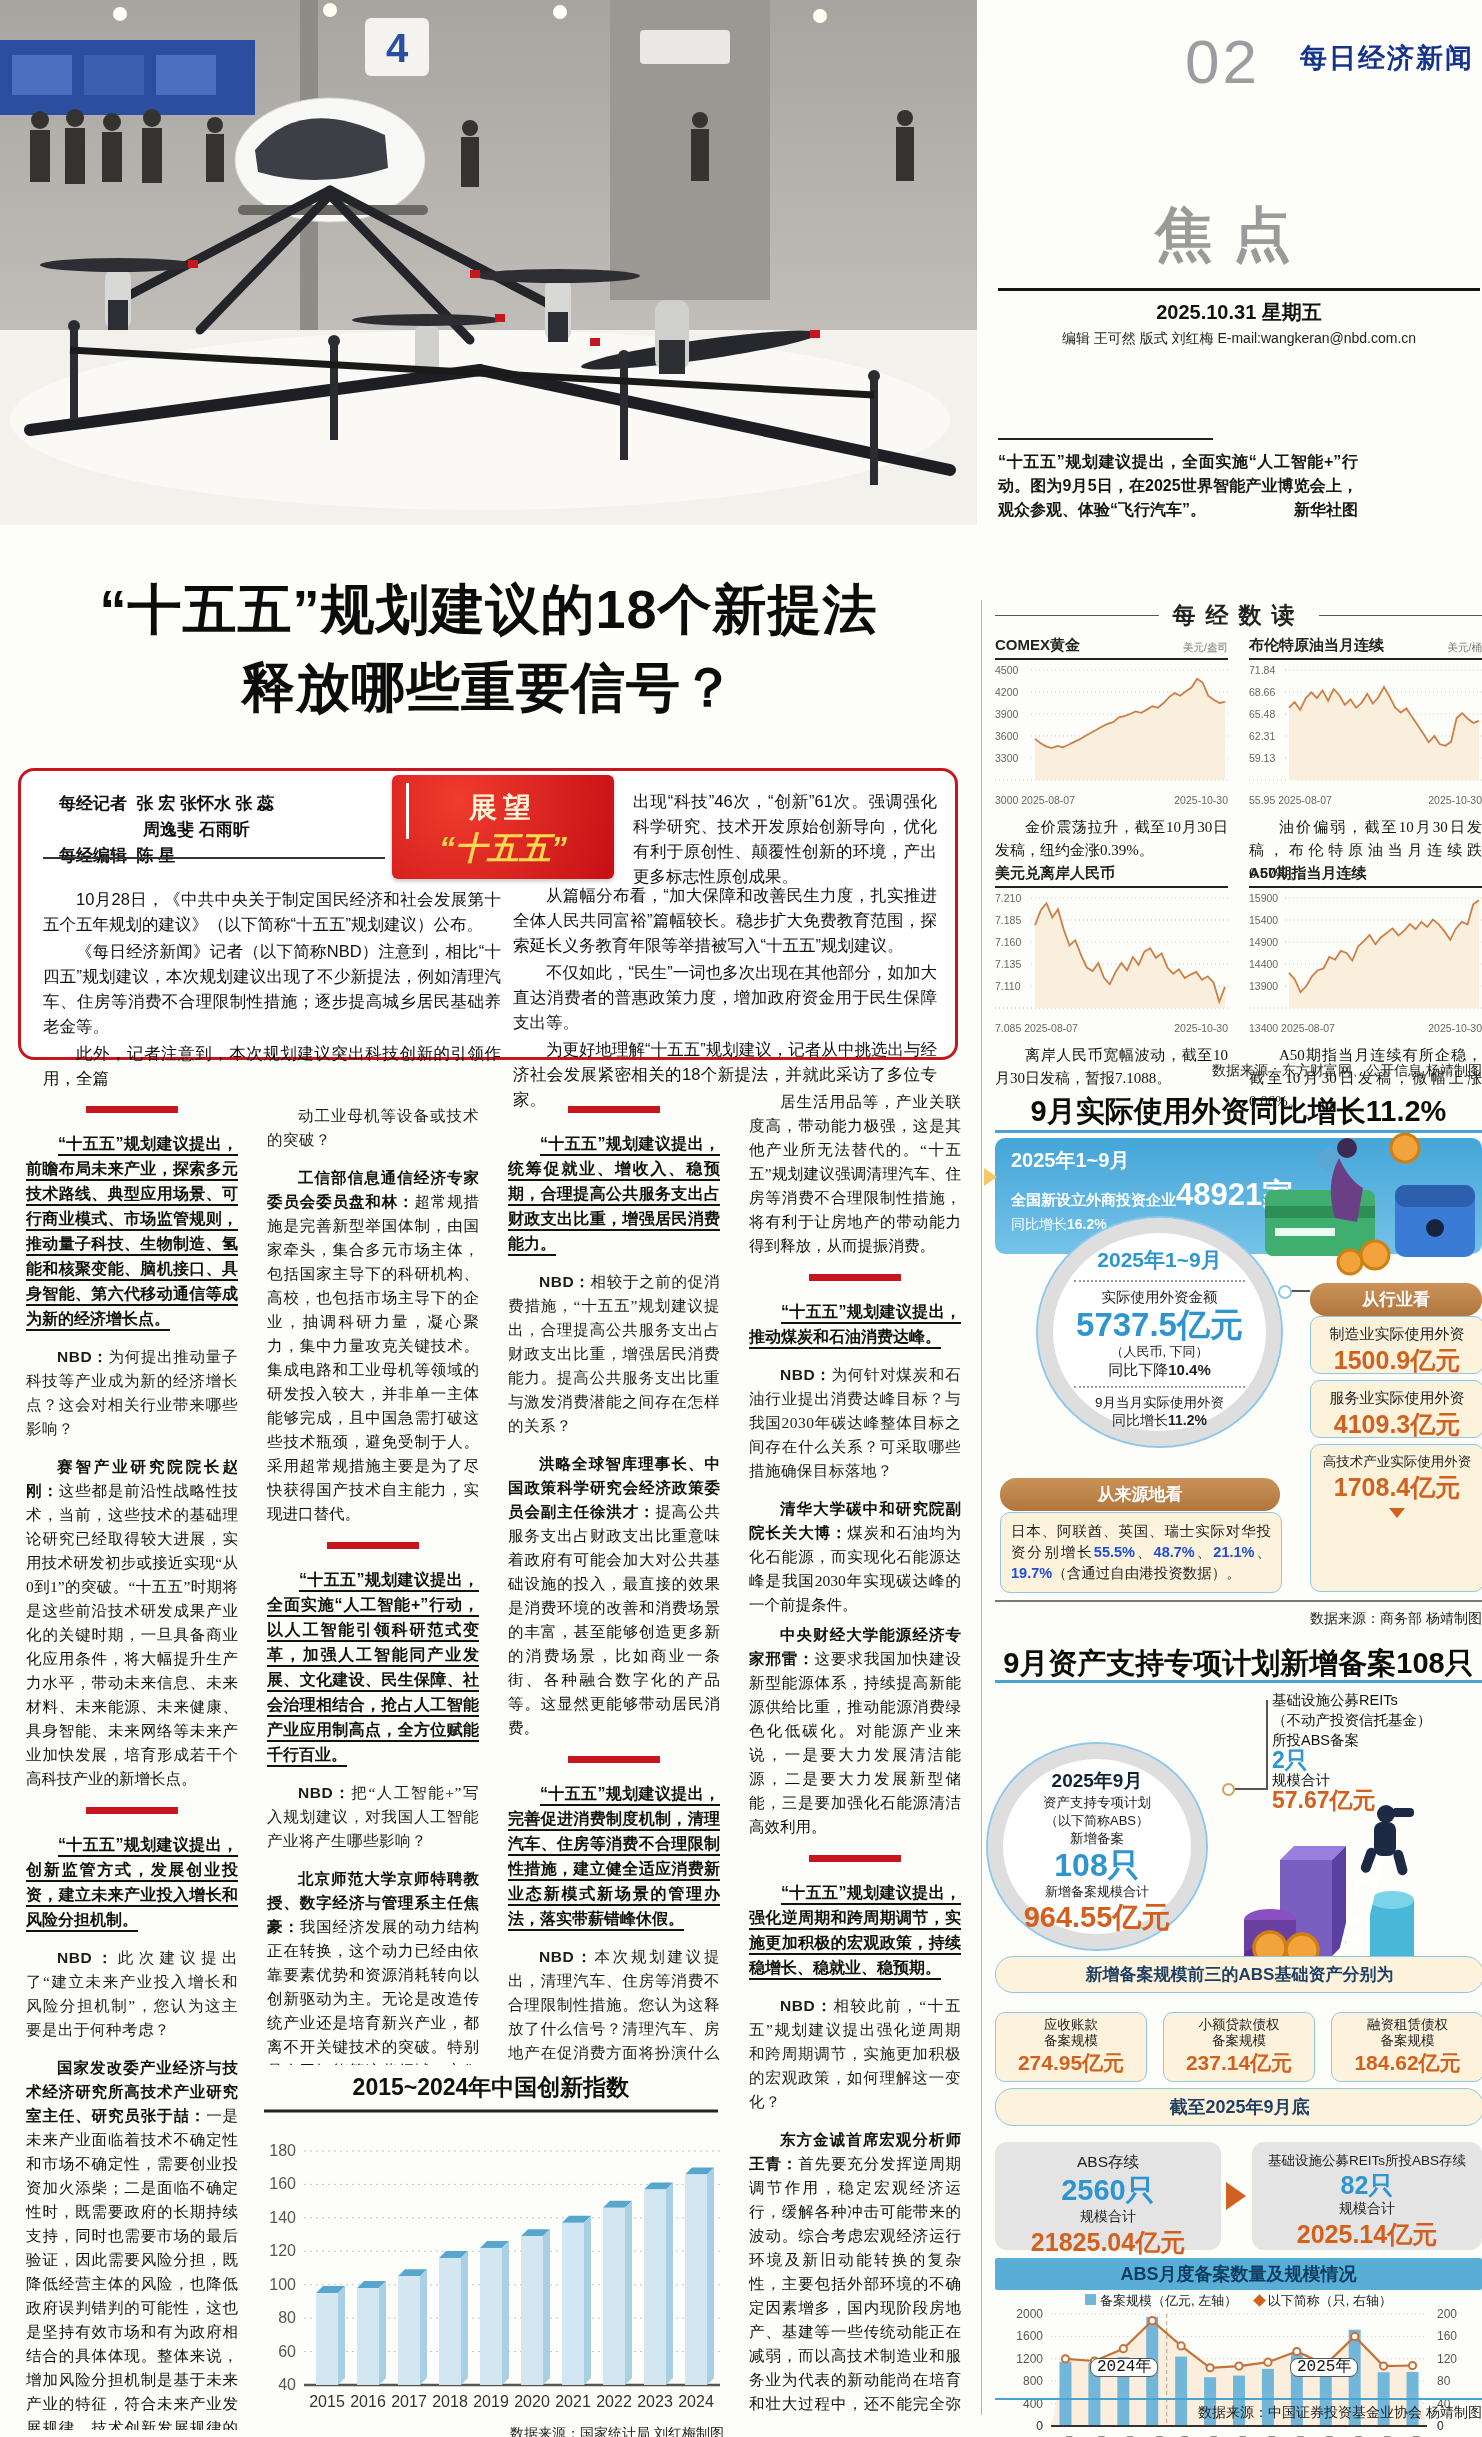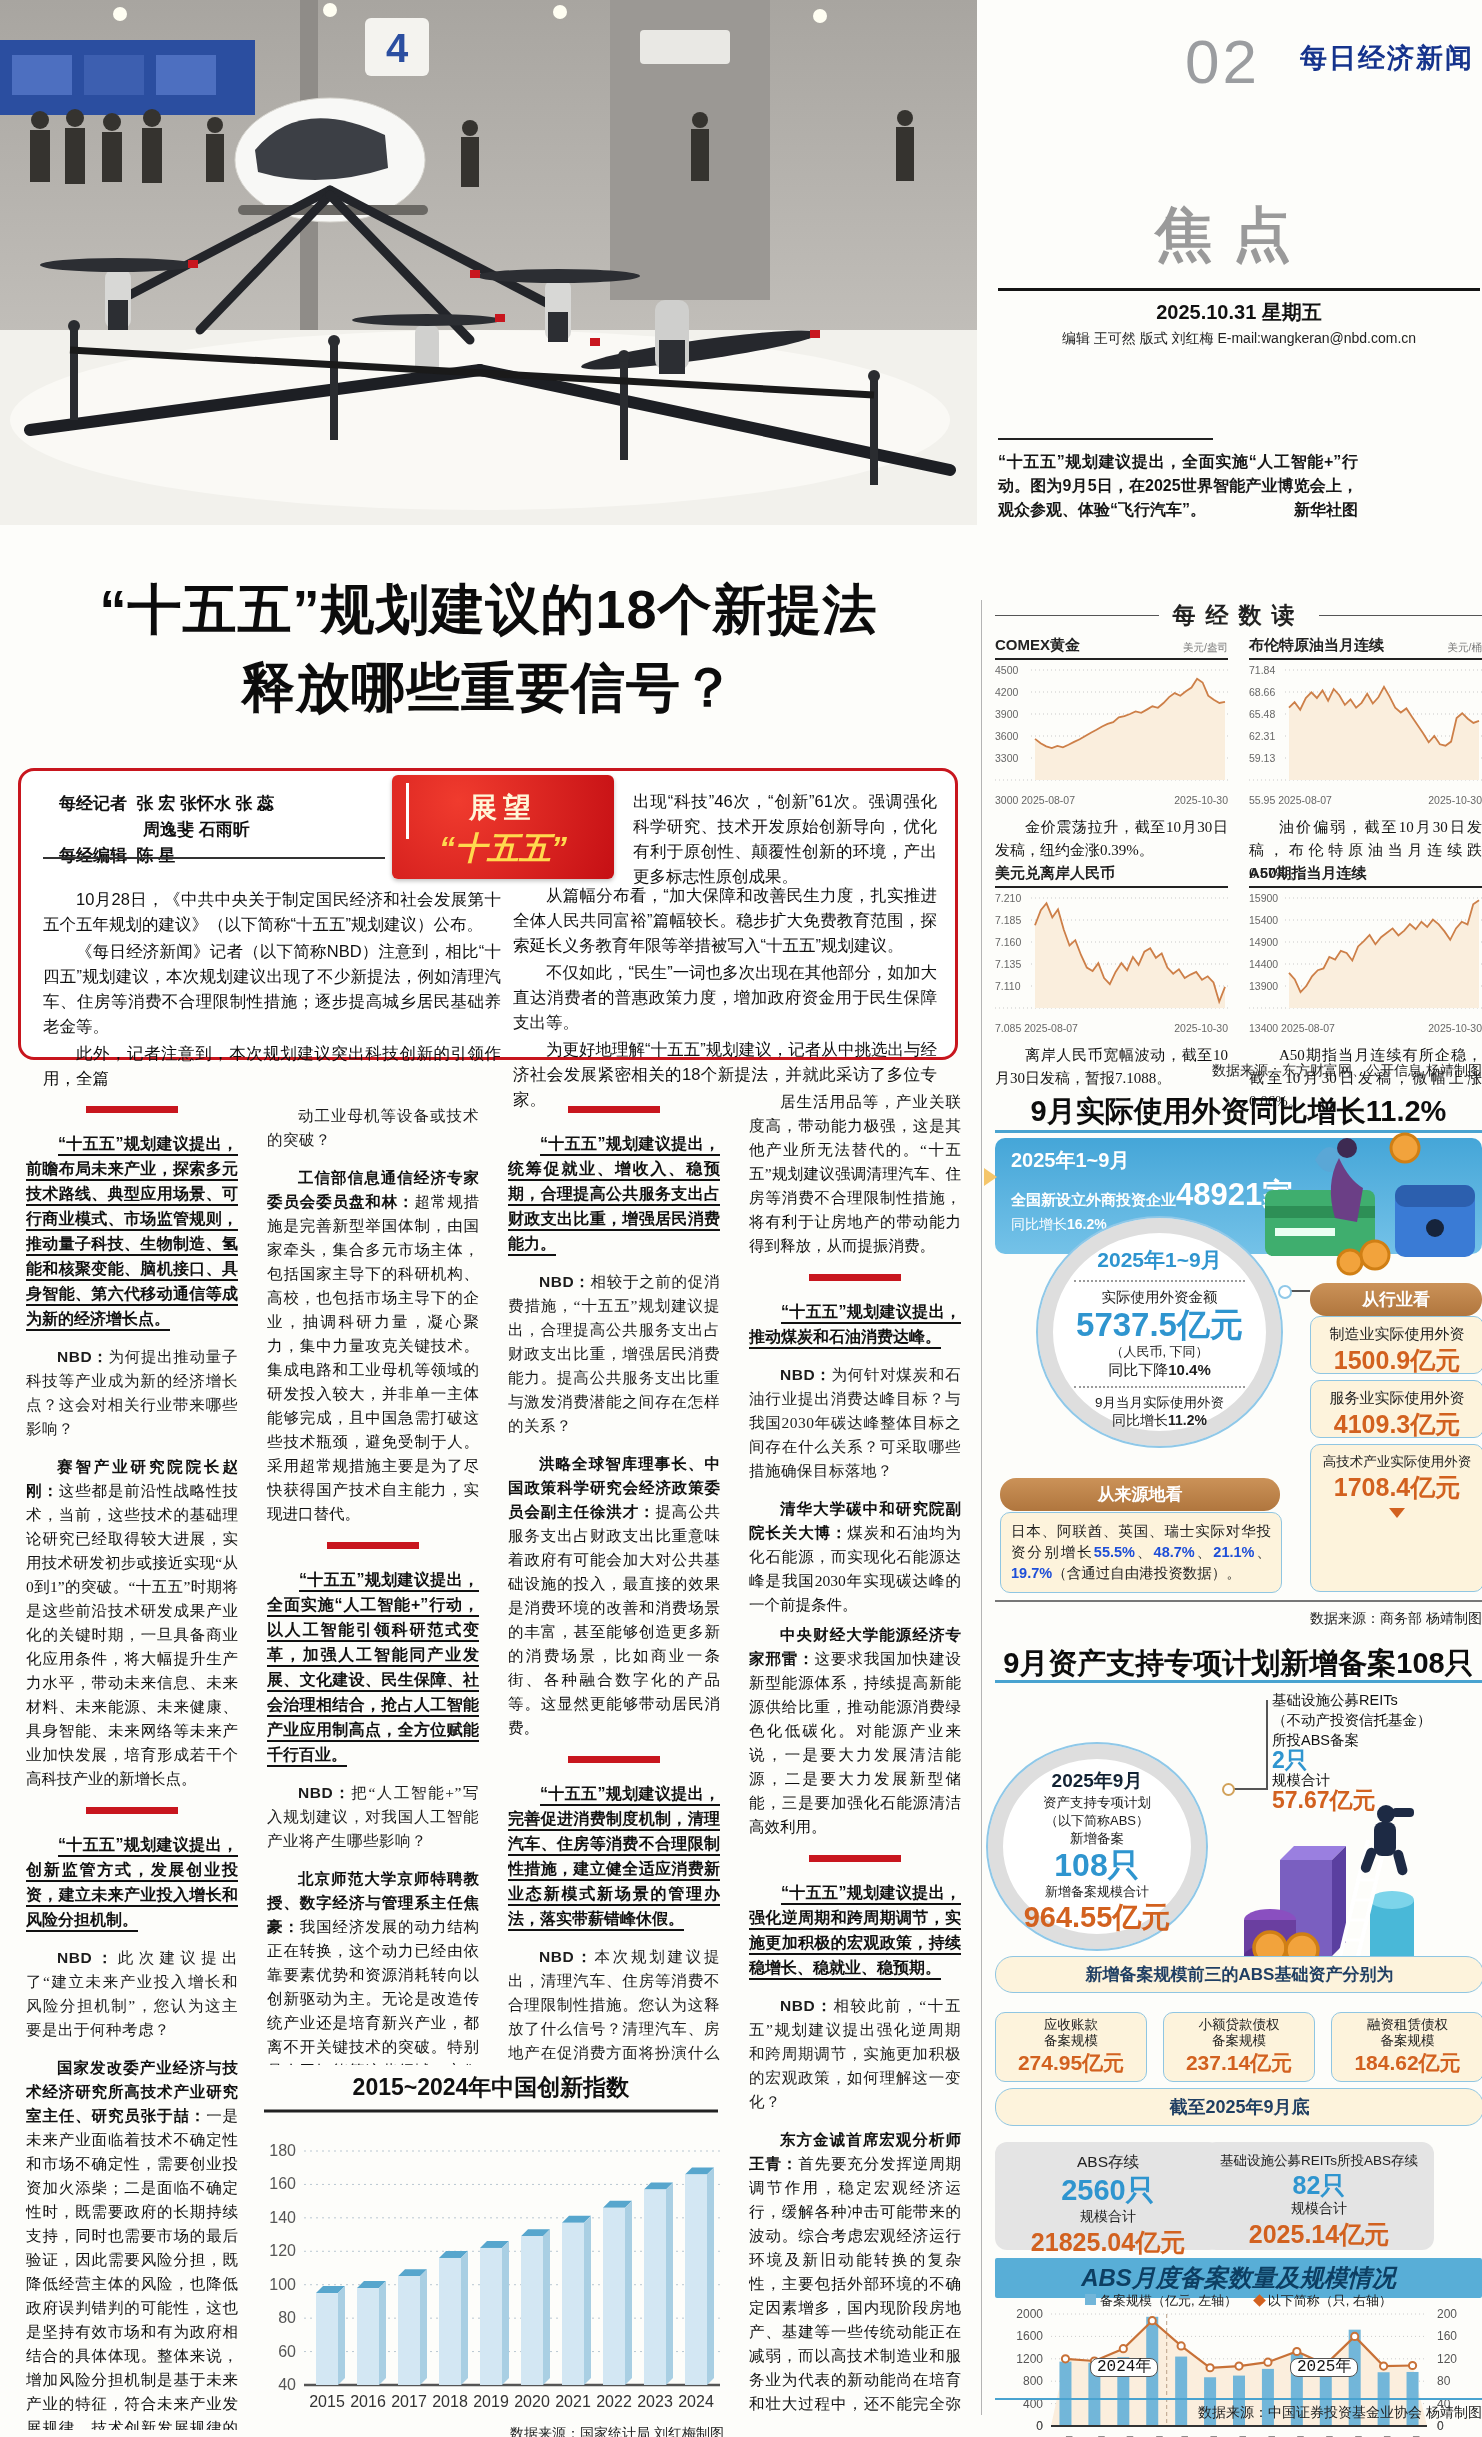--- a/index.html
+++ b/index.html
@@ -80,21 +80,21 @@
            text-align:justify;padding:8px 10px;color:#222;}
   .tri-down{width:0;height:0;border-left:8px solid transparent;border-right:8px solid transparent;border-top:10px solid #d2611f;margin:4px auto;}
   .banner-cream{background:#fdf3dc;border:1.5px solid #8fc6e2;border-radius:18px;text-align:center;font-weight:bold;
                 font-size:17px;color:#203f63;padding:6px 0;}
   .gray-box{background:#e4e4e4;border-radius:12px;text-align:center;}
   .gray-box .gl{font-size:15.5px;color:#222;margin-top:10px;}
   .gray-box .gc{font-size:29px;font-weight:900;color:#2f95cf;line-height:1.2;}
   .gray-box .gs{font-size:14px;color:#222;}
   .gray-box .gv{font-size:25px;font-weight:900;color:#d2611f;}
   .or-play{width:0;height:0;border-top:14px solid transparent;border-bottom:14px solid transparent;border-left:20px solid #d2611f;}
-  .abs-chart-hdr{background:#58aed7;color:#0d3f63;font-weight:bold;font-size:24px;text-align:center;padding:4px 0;border-radius:2px;font-style:italic;}
+  .abs-chart-hdr{background:#58aed7;color:#0d3f63;font-weight:bold;font-size:18px;text-align:center;padding:4px 0;border-radius:2px;}
   .legend{font-size:13px;color:#222;text-align:center;}
   .legend .sq{display:inline-block;width:11px;height:11px;background:#72b6d9;margin-right:4px;}
   .legend .di{display:inline-block;width:9px;height:9px;background:#d2611f;transform:rotate(45deg);margin:0 4px 0 14px;}
   .year-pill{border:1.5px solid #555;border-radius:8px;background:#fff;font-size:16px;padding:0 6px;line-height:17px;font-family:Liberation Mono, monospace;}
 </style>
 </head>
 <body>
 
 <div class="page">
 
@@ -556,21 +556,21 @@
 
   <div class="abs banner-cream" style="left:995px;top:2088px;width:487px;font-size:18px;">截至2025年9月底</div>
 
   <div class="abs gray-box" style="left:995px;top:2142px;width:226px;height:108px;">
     <div class="gl">ABS存续</div>
     <div class="gc">2560只</div>
     <div class="gs">规模合计</div>
     <div class="gv">21825.04亿元</div>
   </div>
   <div class="abs or-play" style="left:1226px;top:2182px;"></div>
-  <div class="abs gray-box" style="left:1204px;top:2142px;width:230px;height:108px;">
+  <div class="abs gray-box" style="left:1252px;top:2142px;width:230px;height:108px;">
     <div class="gl" style="font-size:13.5px;">基础设施公募REITs所投ABS存续</div>
     <div class="gc" style="font-size:25px;">82只</div>
     <div class="gs">规模合计</div>
     <div class="gv">2025.14亿元</div>
   </div>
 
   <div class="abs abs-chart-hdr" style="left:995px;top:2258px;width:487px;">ABS月度备案数量及规模情况</div>
   <div class="abs legend" style="left:995px;top:2292px;width:487px;">
     <span class="sq"></span><span>备案规模（亿元, 左轴）</span>
     <span class="di"></span><span>以下简称（只, 右轴）</span>

